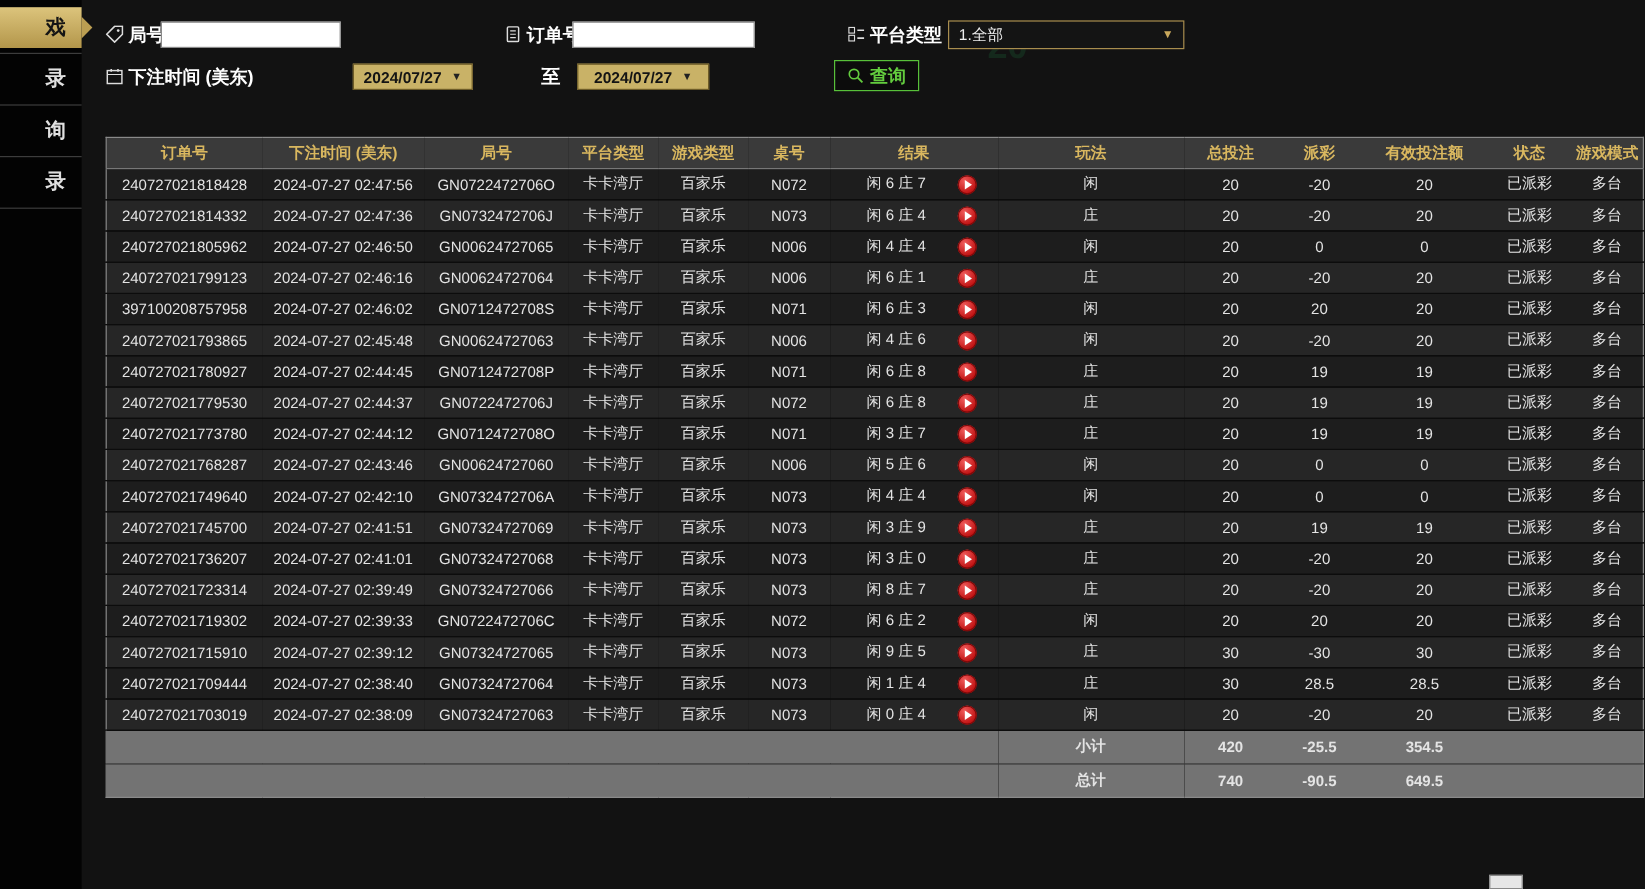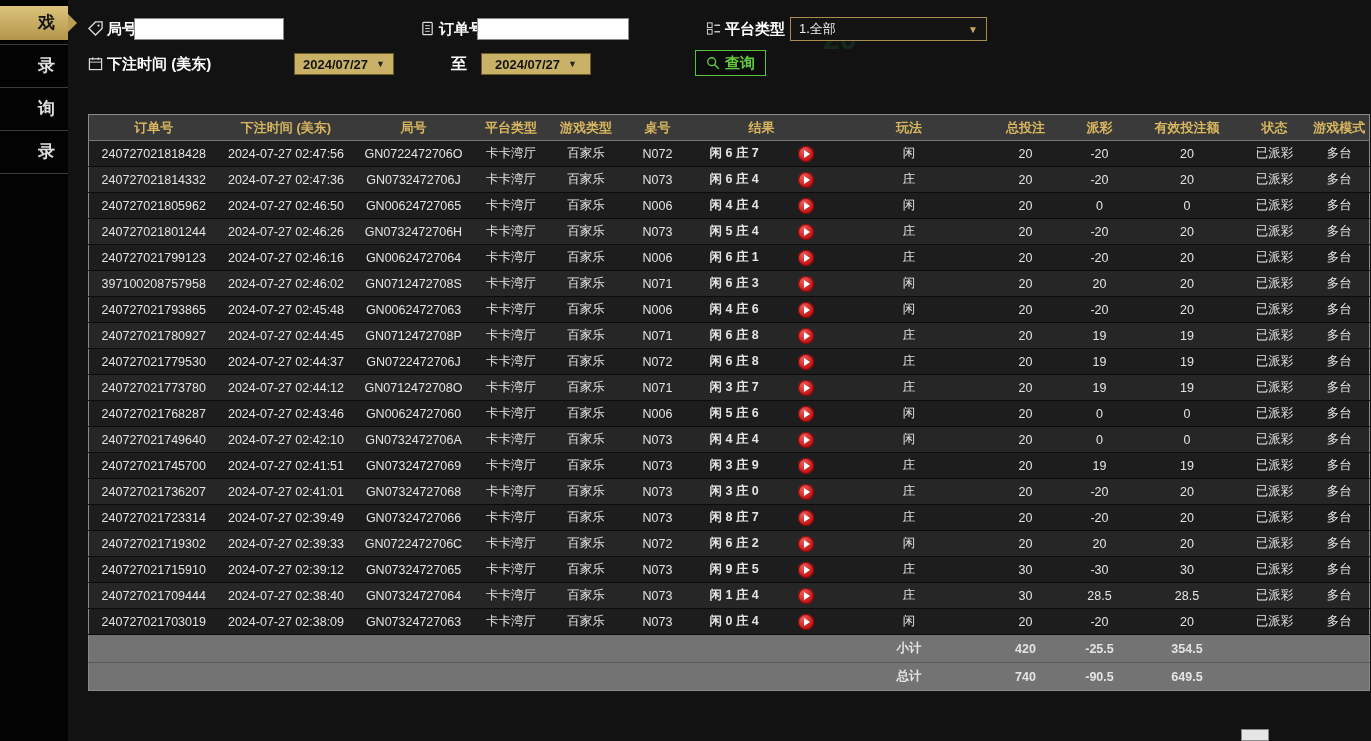--- a/index.html
+++ b/index.html
@@ -36,21 +36,21 @@
   table.grid{position:absolute;left:88px;top:114px;width:1281px;border-collapse:collapse;table-layout:fixed;border:1px solid #8a8a8a;}
   .grid th{height:26px;background:#3a3a3a;color:#d9b75f;font-weight:bold;font-size:13px;border-bottom:1px solid #777;text-align:center;}
   .grid td{height:26px;text-align:center;color:#e4e4e4;font-size:12.5px;overflow:hidden;white-space:nowrap;}
   .grid tbody tr{border-bottom:1px solid #0c0c0c;cursor:pointer;}
   .grid tbody tr:nth-child(odd){background:#1d1d1d;}
   .grid tbody tr:nth-child(even){background:#262626;}
   .p-neg{color:#35d035;margin-top:14px;}
   .p-pos{color:#b53131;}
   .p-zero{color:#e4e4e4;}
   .status-paid{color:#37c34a;}
-  .rtxt{display:inline-block;min-width:62px;text-align:left;vertical-align:middle;font-weight:bold;}
+  .rtxt{display:inline-block;min-width:62px;text-align:right;vertical-align:middle;}
   .play-icon{position:relative;display:inline-block;width:16px;height:16px;border-radius:50%;background:radial-gradient(circle at 35% 30%,#ef5a5a,#c01212 70%);vertical-align:middle;margin-left:26px;cursor:pointer;box-shadow:inset 0 0 0 1px #7d0a0a;}
   .play-icon i{position:absolute;left:6px;top:4px;border-left:6px solid #fff;border-top:4px solid transparent;border-bottom:4px solid transparent;}
   .sumrow{background:#737373;border-top:1px solid #5a5a5a;}
   .sumrow td{height:28px;}
   .sum{color:#e8e312;font-weight:bold;font-size:13.5px;}
 
   .page-box{position:absolute;left:1241px;top:729px;width:28px;height:12px;background:#e6e6e6;border:1px solid #888;cursor:pointer;}
 </style>
 </head>
 <body>
@@ -208,35 +208,20 @@
         <td>N006</td>
         <td><span class="rtxt">闲 4 庄 4</span><span class="play-icon"><i></i></span></td>
         <td>闲</td>
         <td>20</td>
         <td class="p-zero">0</td>
         <td>0</td>
         <td class="status-paid">已派彩</td>
         <td>多台</td>
       </tr>
       <tr>
-        <td>240727021801244</td>
-        <td>2024-07-27 02:46:26</td>
-        <td>GN0732472706H</td>
-        <td>卡卡湾厅</td>
-        <td>百家乐</td>
-        <td>N073</td>
-        <td><span class="rtxt">闲 5 庄 4</span><span class="play-icon"><i></i></span></td>
-        <td>庄</td>
-        <td>20</td>
-        <td class="p-neg">-20</td>
-        <td>20</td>
-        <td class="status-paid">已派彩</td>
-        <td>多台</td>
-      </tr>
-      <tr>
         <td>240727021799123</td>
         <td>2024-07-27 02:46:16</td>
         <td>GN00624727064</td>
         <td>卡卡湾厅</td>
         <td>百家乐</td>
         <td>N006</td>
         <td><span class="rtxt">闲 6 庄 1</span><span class="play-icon"><i></i></span></td>
         <td>庄</td>
         <td>20</td>
         <td class="p-neg">-20</td>

